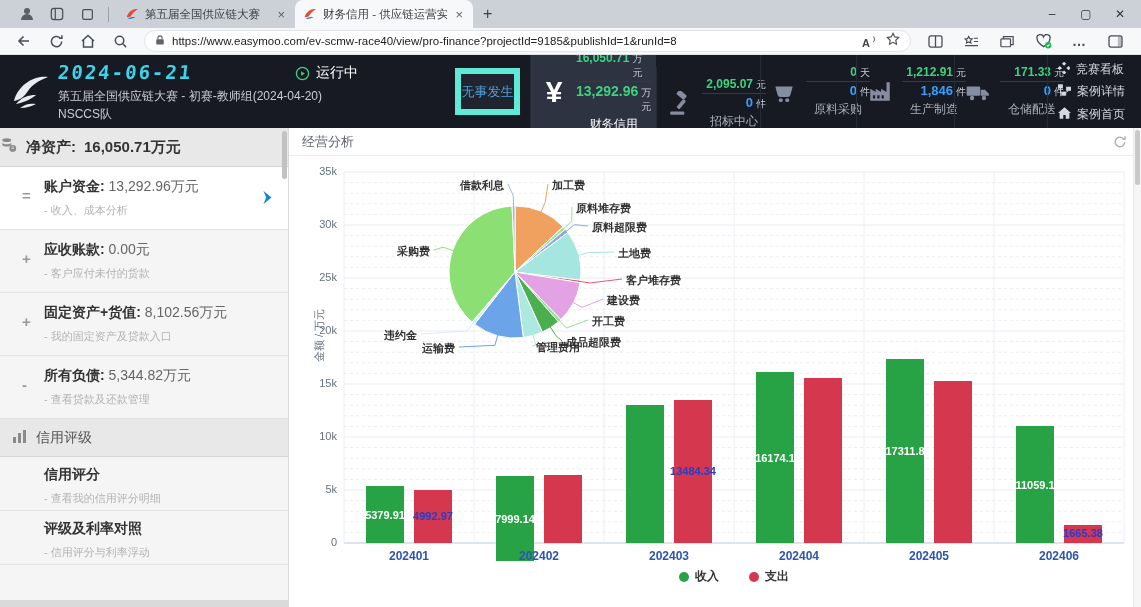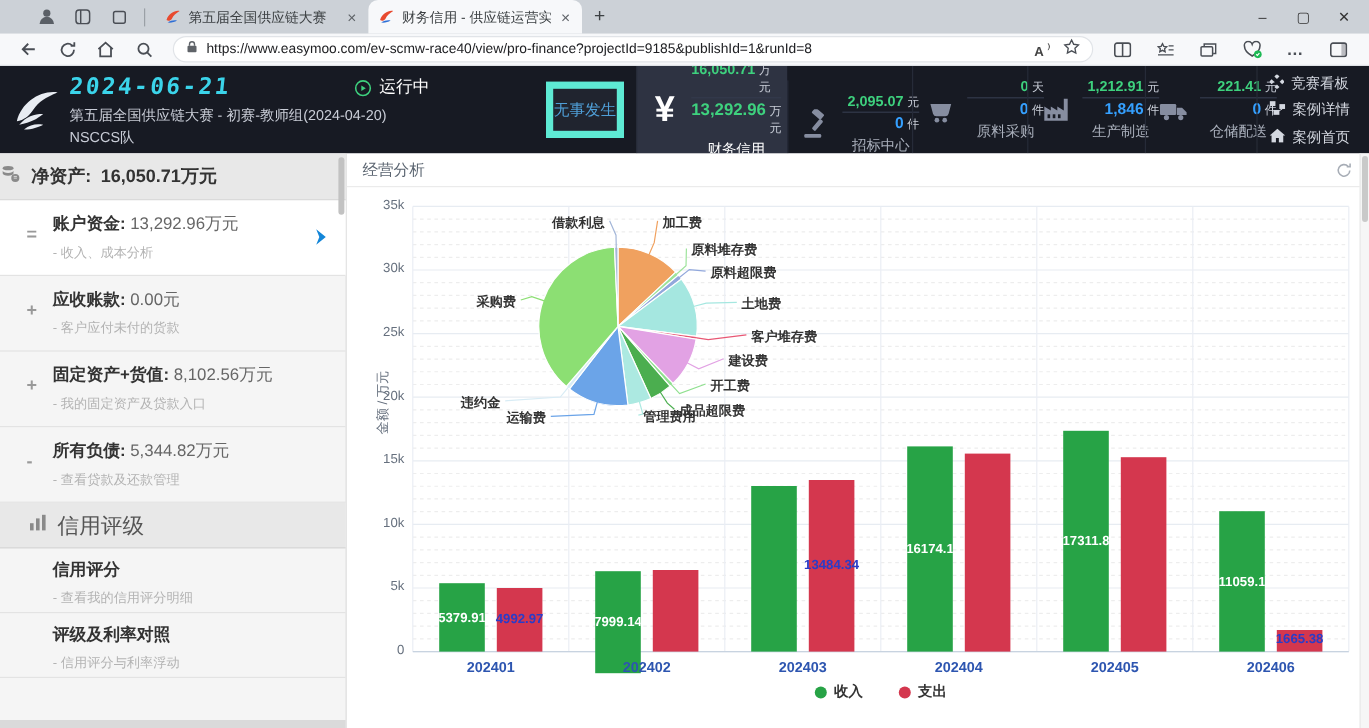--- a/index.html
+++ b/index.html
@@ -1,21 +1,21 @@
 <!DOCTYPE html>
 <html><head>
 <meta charset="utf-8">
 <style>
   *{margin:0;padding:0;box-sizing:border-box;}
   html,body{width:1141px;height:607px;overflow:hidden;background:#fff;
     font-family:"Liberation Sans","DejaVu Sans",sans-serif;}
   .screen{position:relative;width:1141px;height:607px;}
 
   
-  .tabstrip{height:28px;background:#ccd1d7;display:flex;align-items:center;padding:0 24px;position:relative;}
+  .tabstrip{height:28px;background:#ccd1d7;display:flex;align-items:center;padding:0 12px;position:relative;}
   .chromeicon{display:inline-flex;align-items:center;justify-content:center;width:24px;height:22px;margin:0 3px;border-radius:4px;}
   .tsdivider{width:1px;height:15px;background:#9aa0a6;margin:0 6px;}
   .tablist{display:flex;align-items:flex-end;height:28px;margin-left:2px;}
   .tab{display:flex;align-items:center;gap:6px;width:178px;height:28px;padding:0 8px;font-size:11.5px;color:#3c4043;}
   .tab.active{background:#f7f8fa;border-radius:8px 8px 0 0;}
   .tabtitle{flex:1;overflow:hidden;white-space:nowrap;}
   .tabclose{color:#5f6368;font-size:13px;padding:0 2px;}
   .newtab{font-size:16px;color:#3c4043;margin-left:10px;}
   .wincontrols{position:absolute;right:4px;top:0;height:28px;display:flex;align-items:center;gap:0;}
   .winbtn{width:34px;text-align:center;font-size:12px;color:#333;}
@@ -63,21 +63,21 @@
   .netlabel,.netval{font-size:15px;font-weight:bold;color:#333;}
   .sitem{position:relative;height:63px;border-bottom:1px solid #e3e3e3;padding:11px 0 0 44px;}
   .sitem.active{background:#ffffff;}
   .sign{position:absolute;left:22px;top:20px;color:#999;font-size:15px;font-weight:bold;}
   .t1{font-size:14px;color:#333;}
   .t1 b{color:#333;}
   .t1 .val{color:#666;font-weight:normal;}
   .t2{font-size:11px;color:#b3b3b3;margin-top:7px;}
   .sarrow{position:absolute;right:14px;top:23px;}
   .ssection{height:38px;background:#e8e8e8;border-bottom:1px solid #d6d6d6;display:flex;align-items:center;gap:8px;
-    padding-left:24px;font-size:18px;color:#555;font-family:Liberation Mono, monospace;}
+    padding-left:12px;font-size:14px;color:#555;font-family:Liberation Mono, monospace;}
   .citem{height:54px;border-bottom:1px solid #e3e3e3;padding:9px 0 0 44px;}
   .ct1{font-size:14px;font-weight:bold;color:#333;}
   .sthumb{position:absolute;right:1px;top:3px;width:5px;height:48px;background:#c2c2c2;border-radius:3px;}
   .sbottom{position:absolute;left:0;bottom:0;width:288px;height:7px;background:#dadada;}
 
   .panel{position:relative;flex:1;background:#fff;}
   .panel-head{position:relative;height:28px;border-bottom:1px solid #ebebeb;display:flex;align-items:center;
     padding-left:13px;font-size:13px;color:#5a6470;}
   .refresh{position:absolute;right:14px;top:7px;}
 
@@ -324,21 +324,21 @@
           <div class="sicon">
             <svg width="26" height="26" viewBox="0 0 24 24" fill="#868da0">
               <rect x="1.5" y="7" width="12.5" height="8.5" rx="1"></rect>
               <path d="M14.5 10h4l3.5 3.5V15.5h-7.5z"></path>
               <circle cx="6.5" cy="17.5" r="2"></circle>
               <circle cx="17.5" cy="17.5" r="2"></circle>
             </svg>
           </div>
           <div class="vals">
             <div class="v1">
-              <span class="num g">221.41</span>
+              <span class="num g">171.33</span>
               <span class="unit">元</span>
             </div>
             <div class="v2">
               <span class="num b">0</span>
               <span class="unit">件</span>
             </div>
             <div class="slabel">仓储配送</div>
           </div>
         </div>
       </div>

